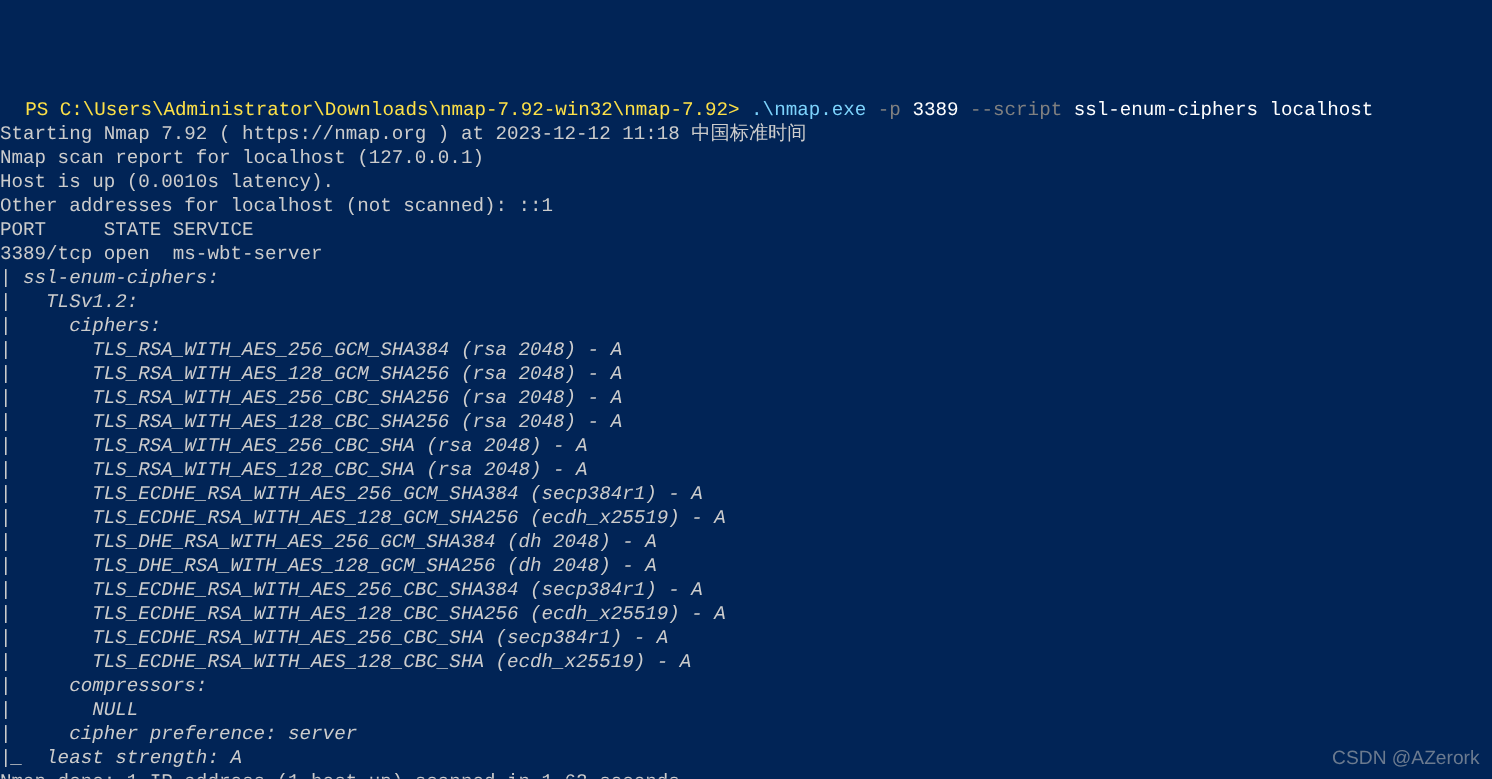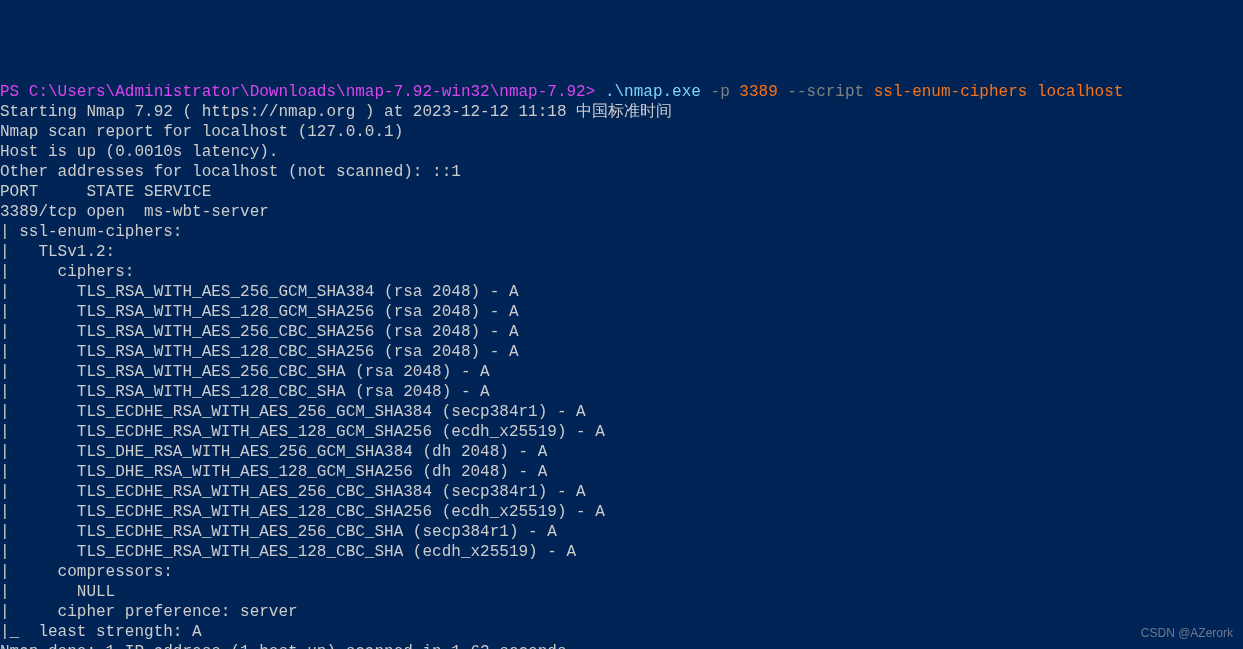--- a/index.html
+++ b/index.html
@@ -16,43 +16,45 @@
       width: 1243px;
       height: 649px;
       overflow: hidden;
       white-space: pre;
       position: relative;
     }
     .terminal {
       padding: 2px 0 0 0;
     }
     .prompt {
-      color: #d946ef;
+      color: #fde047;
+      padding-left: 21px;
     }
     .cmd-exe {
       color: #7dd3fc;
     }
     .cmd-flag {
       color: #808080;
     }
     .cmd-arg {
-      color: #f97316;
+      color: #ffffff;
     }
     .line {
       display: block;
     }
     .tree-line {
       color: #cccccc;
+      font-style: italic;
     }
     .watermark {
       position: absolute;
       bottom: 6px;
       right: 10px;
       color: #6b7a8f;
-      font-size: 12px;
+      font-size: 16px;
       font-family: sans-serif;
     }
   </style>
 </head>
 <body>
 
 
 
 <div class="terminal"><span class="line"><span class="prompt">PS C:\Users\Administrator\Downloads\nmap-7.92-win32\nmap-7.92&gt; </span><span class="cmd-exe">.\nmap.exe</span><span class="cmd-flag"> -p </span><span class="cmd-arg">3389</span><span class="cmd-flag"> --script </span><span class="cmd-arg">ssl-enum-ciphers localhost</span></span><span class="line">Starting Nmap 7.92 ( https://nmap.org ) at 2023-12-12 11:18 中国标准时间</span><span class="line">Nmap scan report for localhost (127.0.0.1)</span><span class="line">Host is up (0.0010s latency).</span><span class="line">Other addresses for localhost (not scanned): ::1</span><span class="line"></span><span class="line">PORT     STATE SERVICE</span><span class="line">3389/tcp open  ms-wbt-server</span><span class="line tree-line">| ssl-enum-ciphers: </span><span class="line tree-line">|   TLSv1.2: </span><span class="line tree-line">|     ciphers: </span><span class="line tree-line">|       TLS_RSA_WITH_AES_256_GCM_SHA384 (rsa 2048) - A</span><span class="line tree-line">|       TLS_RSA_WITH_AES_128_GCM_SHA256 (rsa 2048) - A</span><span class="line tree-line">|       TLS_RSA_WITH_AES_256_CBC_SHA256 (rsa 2048) - A</span><span class="line tree-line">|       TLS_RSA_WITH_AES_128_CBC_SHA256 (rsa 2048) - A</span><span class="line tree-line">|       TLS_RSA_WITH_AES_256_CBC_SHA (rsa 2048) - A</span><span class="line tree-line">|       TLS_RSA_WITH_AES_128_CBC_SHA (rsa 2048) - A</span><span class="line tree-line">|       TLS_ECDHE_RSA_WITH_AES_256_GCM_SHA384 (secp384r1) - A</span><span class="line tree-line">|       TLS_ECDHE_RSA_WITH_AES_128_GCM_SHA256 (ecdh_x25519) - A</span><span class="line tree-line">|       TLS_DHE_RSA_WITH_AES_256_GCM_SHA384 (dh 2048) - A</span><span class="line tree-line">|       TLS_DHE_RSA_WITH_AES_128_GCM_SHA256 (dh 2048) - A</span><span class="line tree-line">|       TLS_ECDHE_RSA_WITH_AES_256_CBC_SHA384 (secp384r1) - A</span><span class="line tree-line">|       TLS_ECDHE_RSA_WITH_AES_128_CBC_SHA256 (ecdh_x25519) - A</span><span class="line tree-line">|       TLS_ECDHE_RSA_WITH_AES_256_CBC_SHA (secp384r1) - A</span><span class="line tree-line">|       TLS_ECDHE_RSA_WITH_AES_128_CBC_SHA (ecdh_x25519) - A</span><span class="line tree-line">|     compressors: </span><span class="line tree-line">|       NULL</span><span class="line tree-line">|     cipher preference: server</span><span class="line tree-line">|_  least strength: A</span><span class="line"></span><span class="line">Nmap done: 1 IP address (1 host up) scanned in 1.62 seconds</span></div>
 

